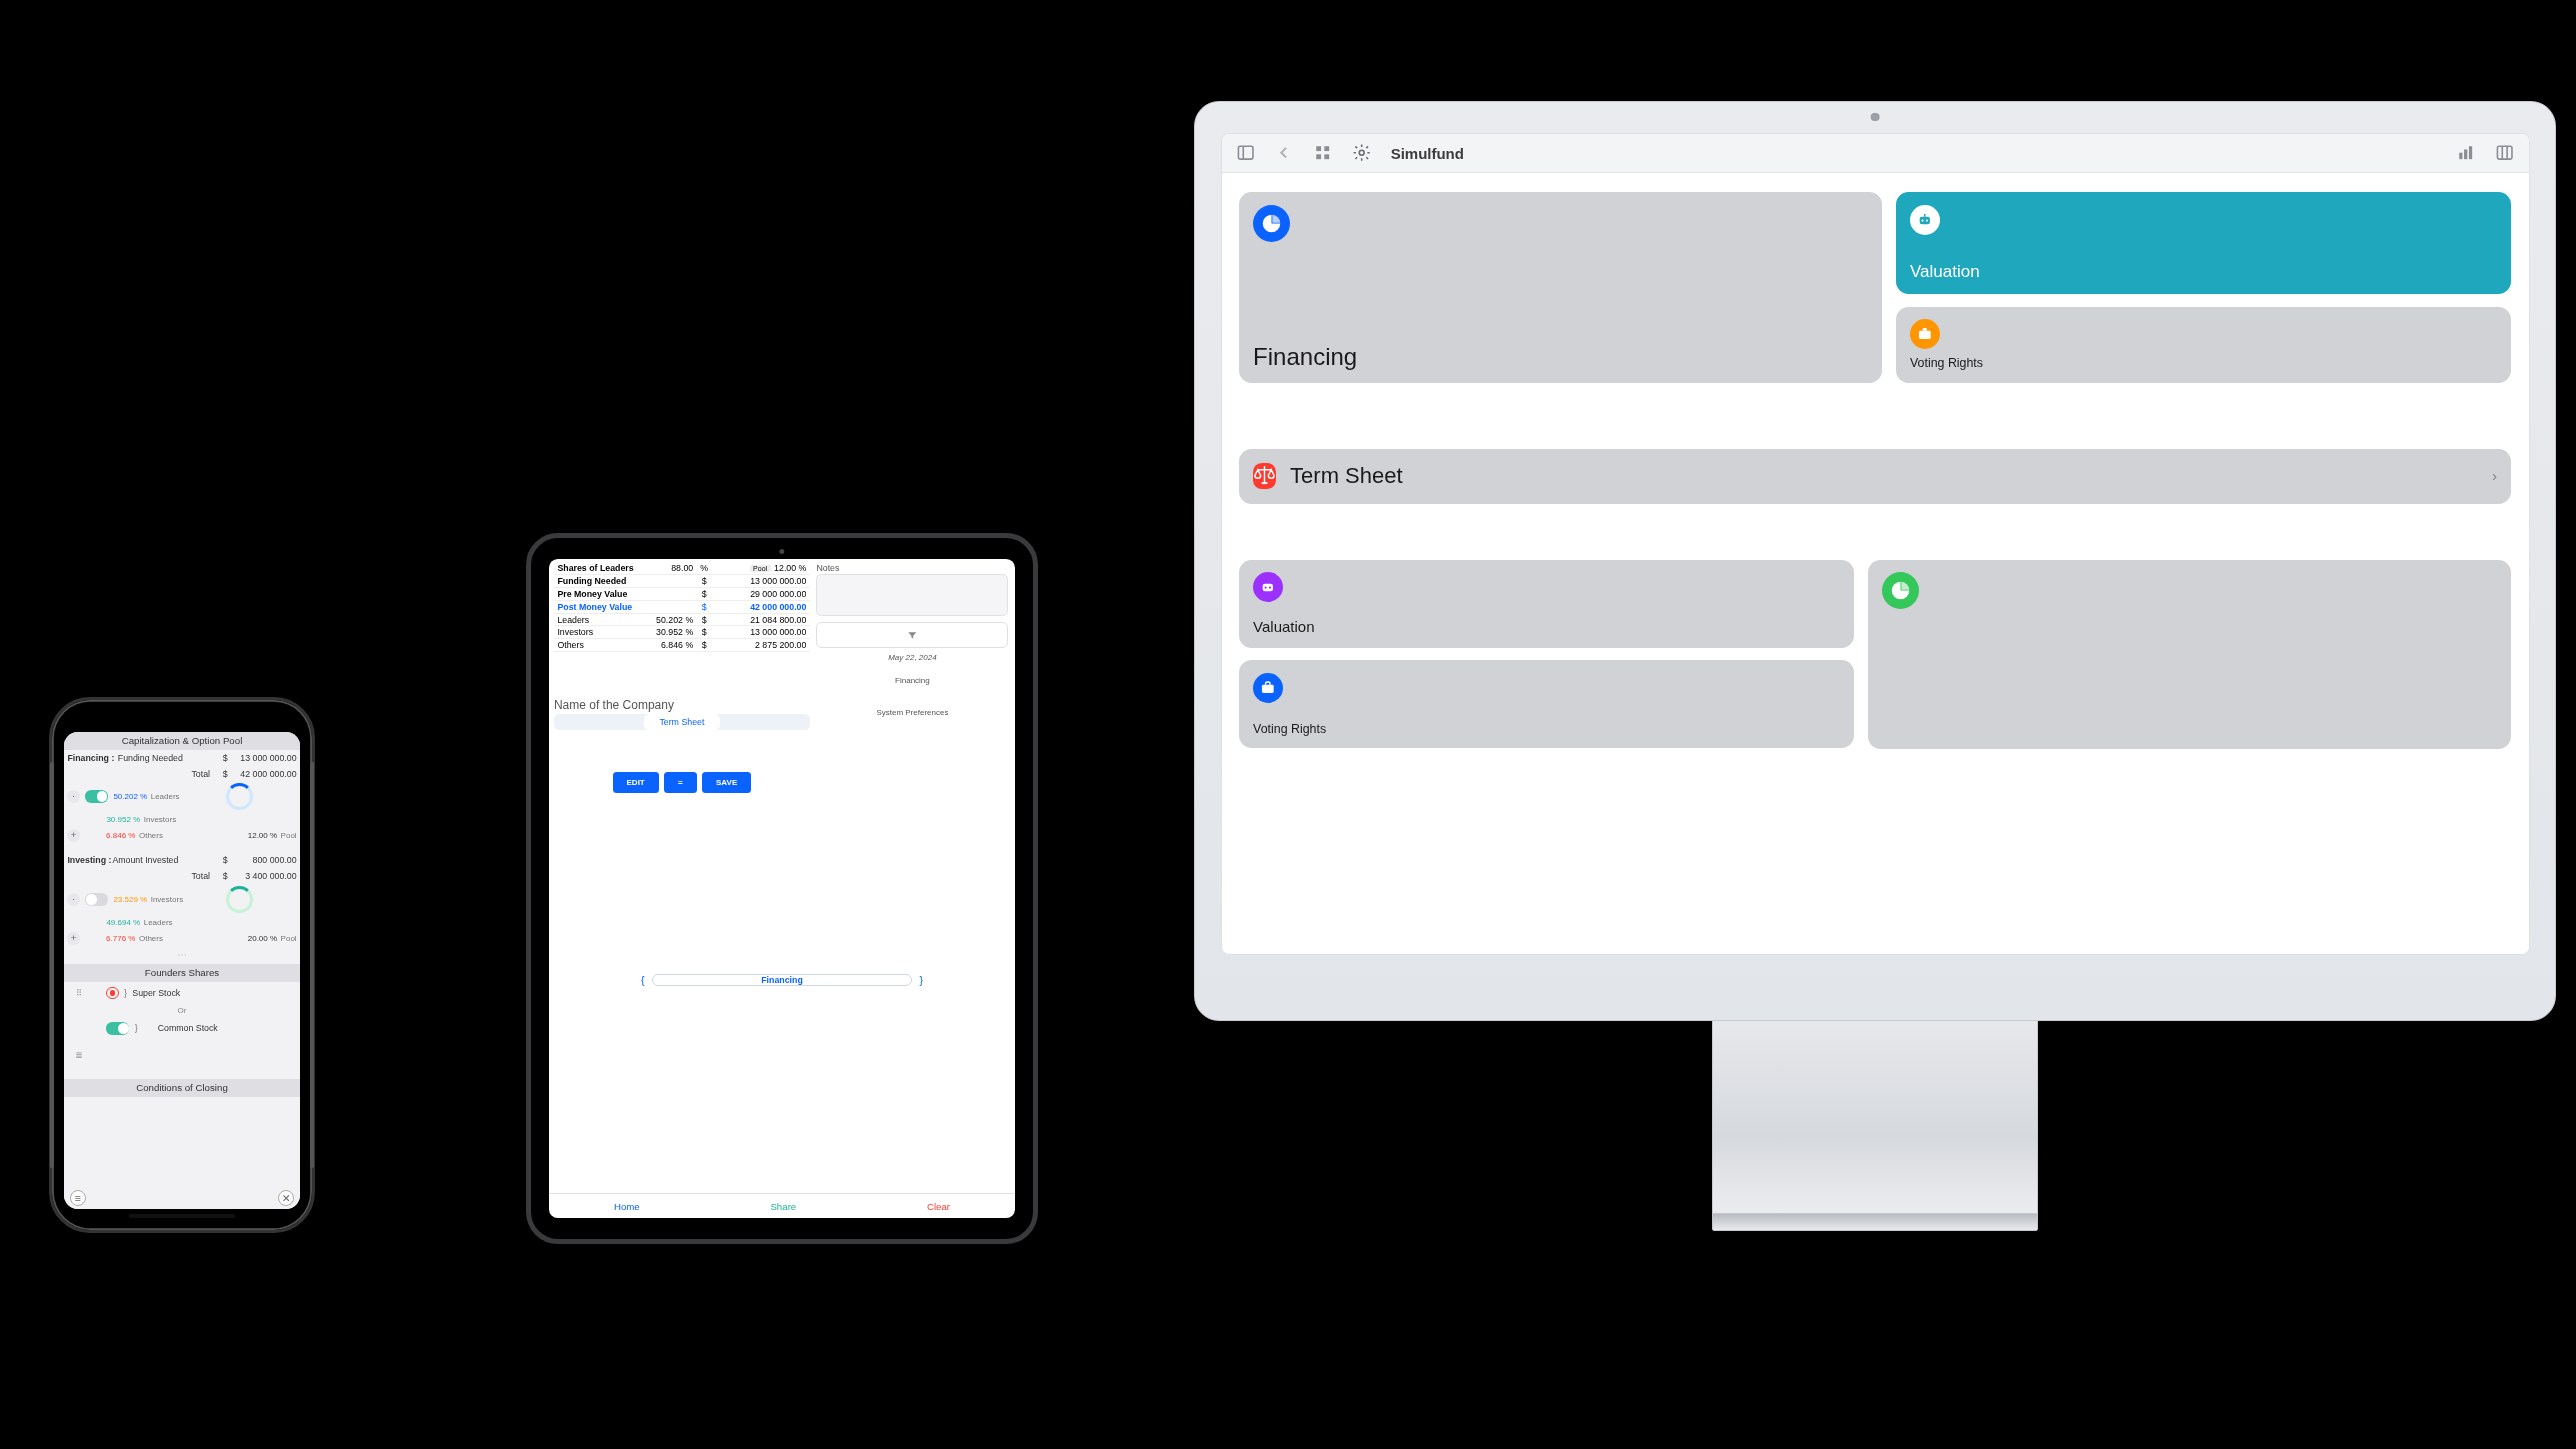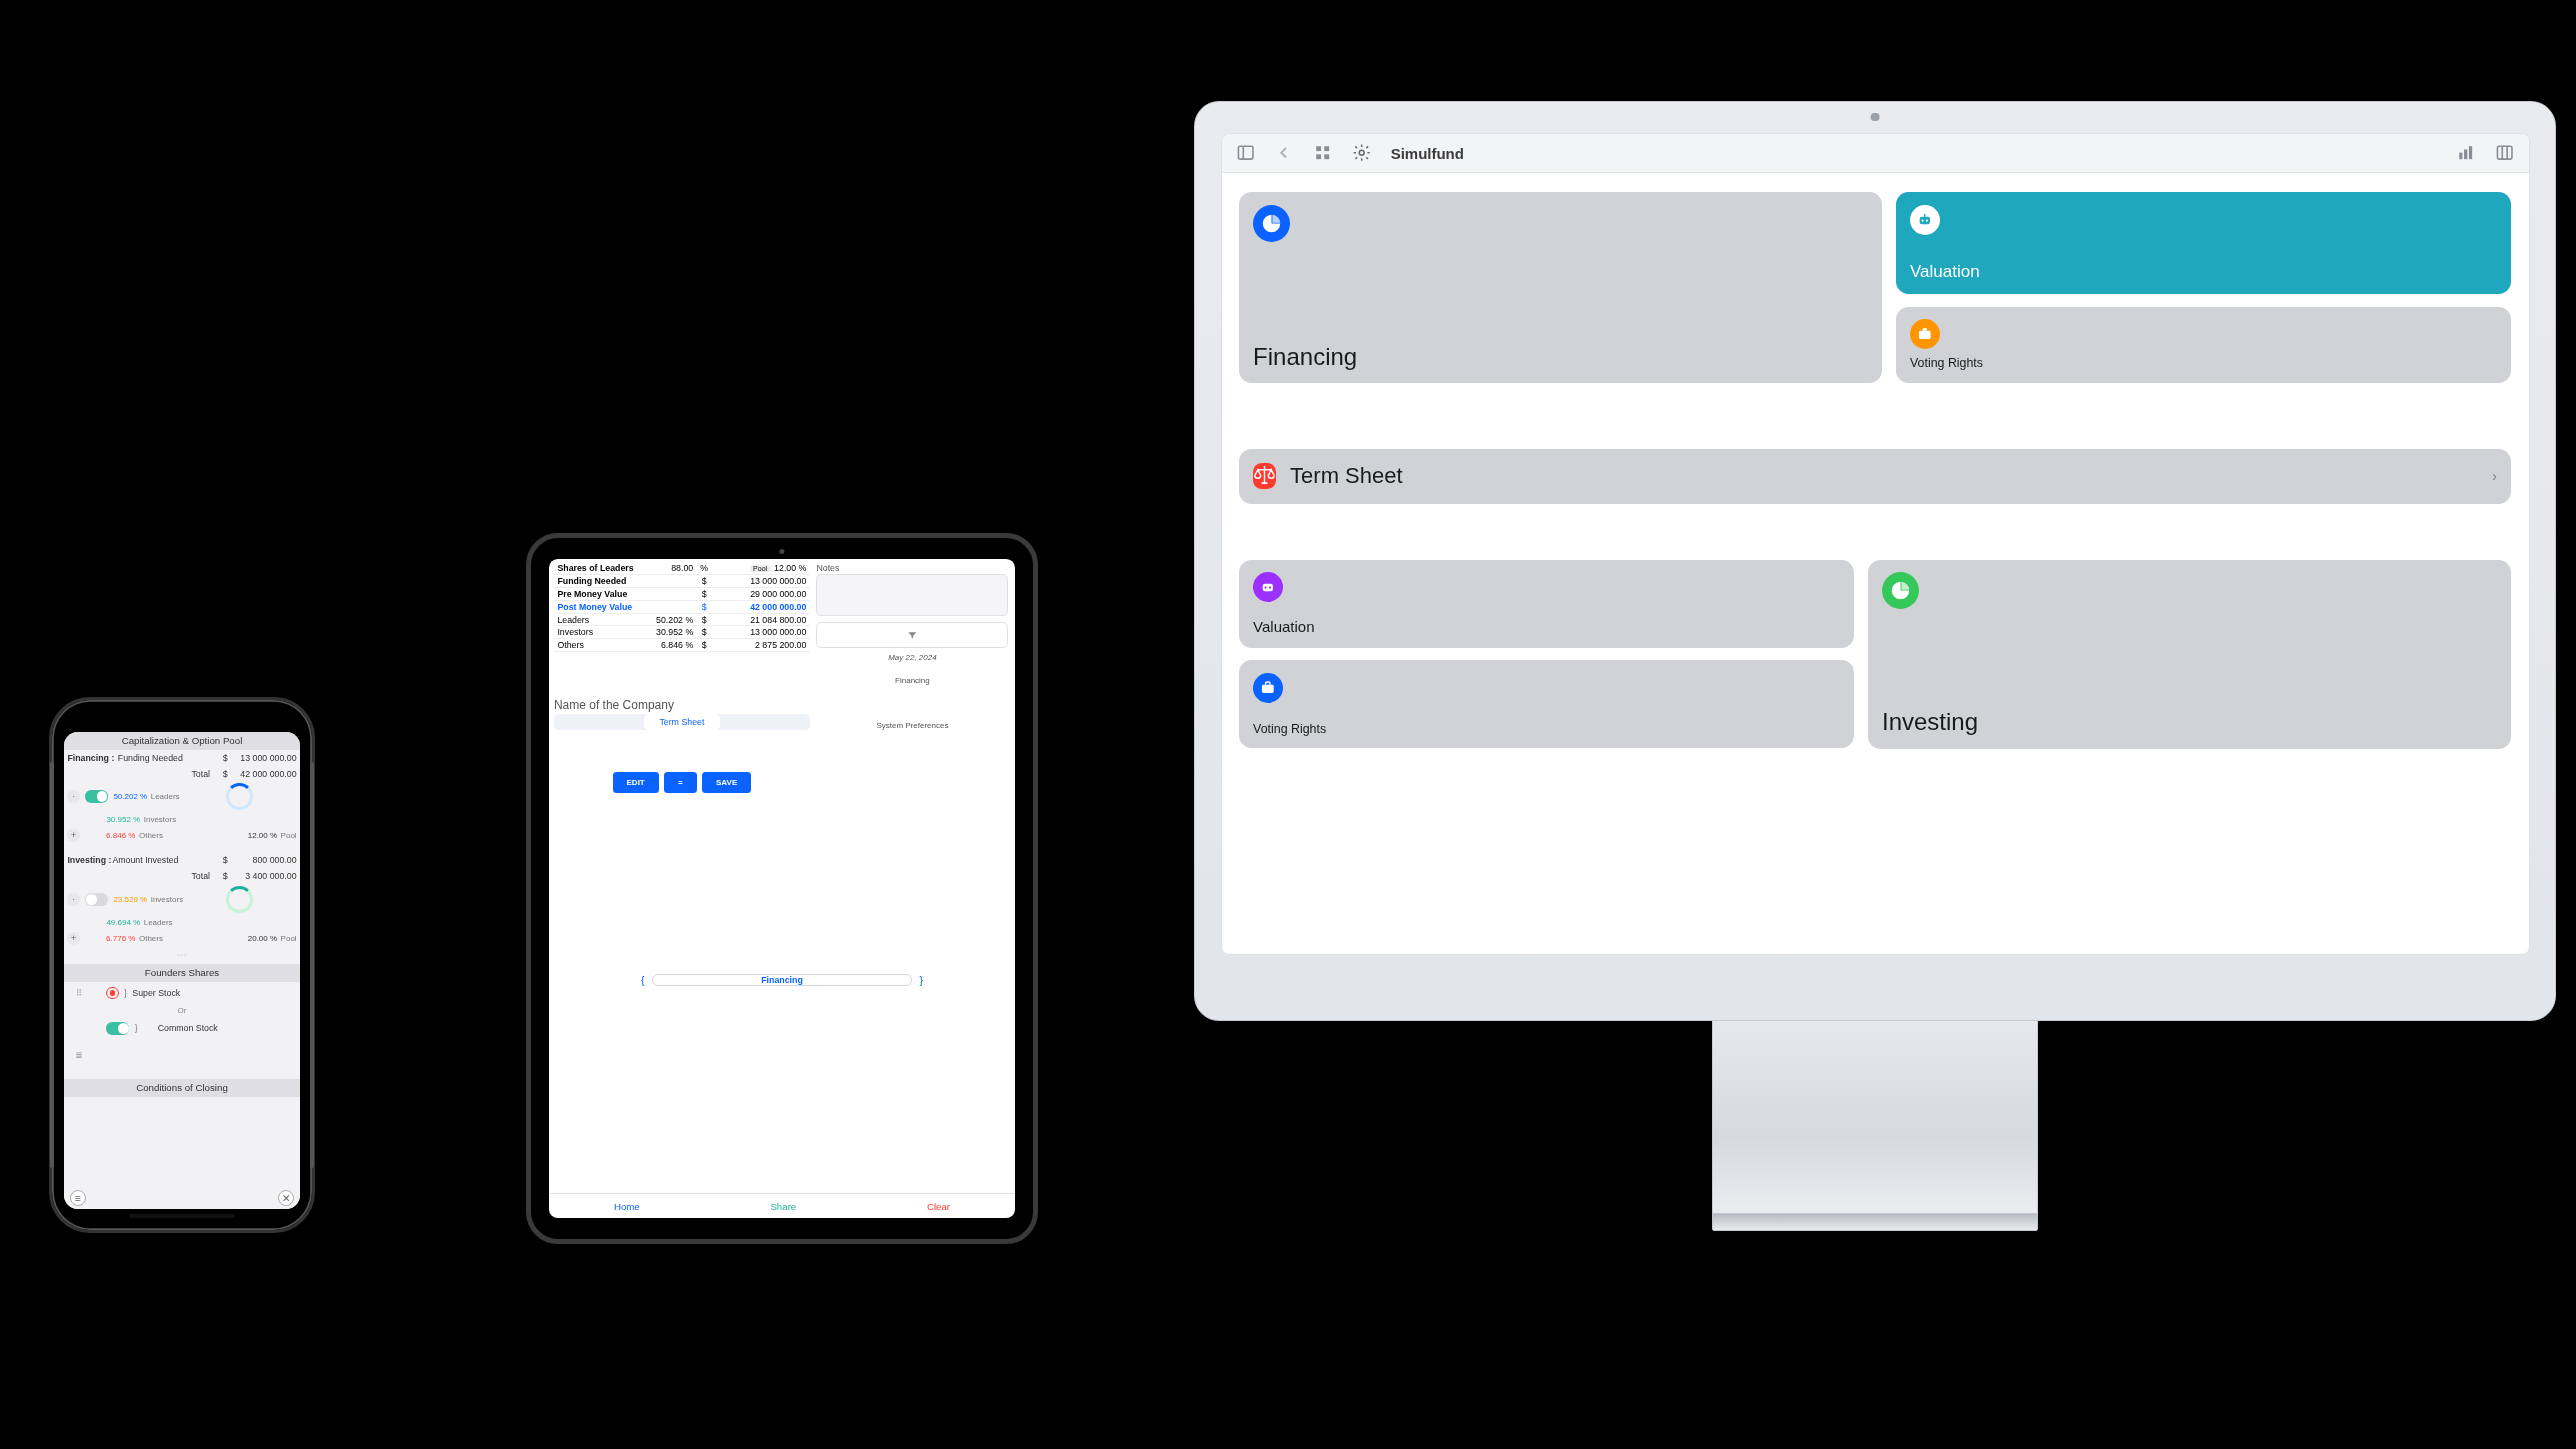--- a/index.html
+++ b/index.html
@@ -262,21 +262,21 @@
     <div class="ipad-notes">
       <div class="ipad-notes-h">Notes</div>
       <div class="ipad-notes-box"></div>
       <div class="ipad-fn">
         <svg viewBox="0 0 24 24" width="10.6" height="10.6" fill="#888">
             <path d="M3 5h18l-7 8v6l-4-2v-4z"></path>
           </svg>
       </div>
       <div class="ipad-date">May 22, 2024</div>
       <div class="ipad-sub">Financing</div>
-      <div class="ipad-sub" style="margin-top:36px">System Preferences</div>
+      <div class="ipad-sub" style="margin-top:23px">System Preferences</div>
     </div>
 
     <div class="ipad-namebox">
       <div class="lab">Name of the Company</div>
       <div class="seg">
         <div class="active">Term Sheet</div>
       </div>
     </div>
 
     <div class="ipad-btnrow">
@@ -421,21 +421,20 @@
               <div class="smalllabel" style="font-size:12.4px">Voting Rights</div>
             </div>
           </div>
           <div class="card big" style="flex:1;height:189px">
             <div class="ico-round" style="background:#34c759">
               <svg viewBox="0 0 24 24" fill="#fff">
                   <path d="M12 2a10 10 0 1 0 10 10h-10z"></path>
                   <path d="M13 2v9h9A10 10 0 0 0 13 2z" opacity="0.7"></path>
                 </svg>
             </div>
-            <div class="biglabel">Investing</div>
           </div>
         </div>
 
       </div>
     </div>
   </div>
   <div class="imac-stand"></div>
   <div class="imac-foot"></div>
 </div>
 

